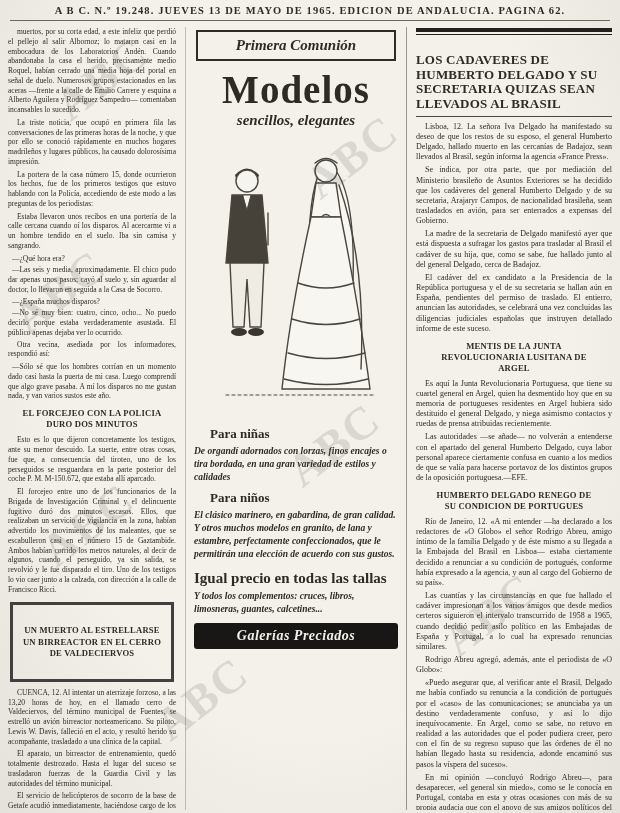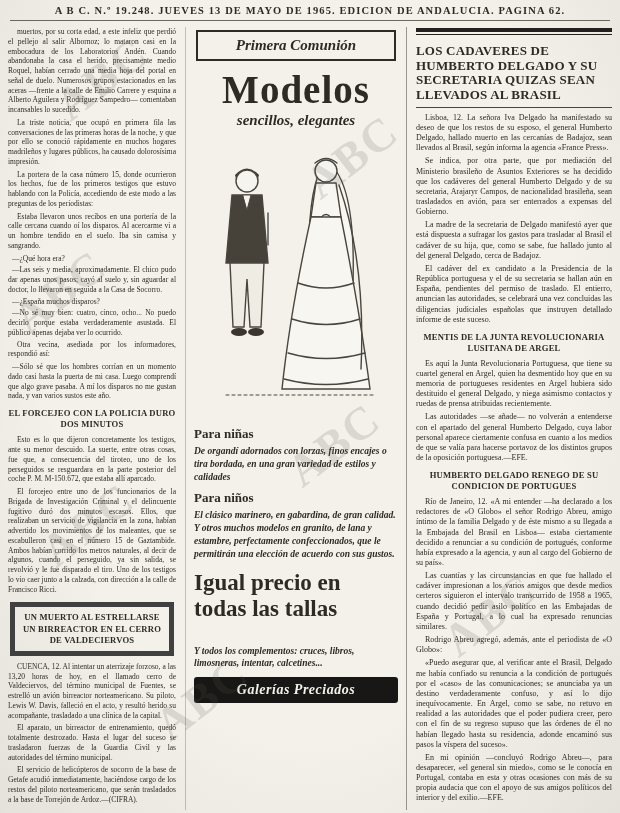--- a/index.html
+++ b/index.html
@@ -13,35 +13,35 @@
       font-size:10.5px;letter-spacing:1.1px;border-bottom:1px solid #6a675f;padding-bottom:4px;z-index:2;}
   .cols{position:absolute;top:27px;left:8px;right:8px;bottom:3px;display:flex;gap:9px;z-index:2;}
   .col{overflow:hidden;}
   .col-left{width:168px;font-size:7.5px;line-height:1.3;text-align:justify;}
   .col-ad{width:204px;padding:0 8px;border-left:1px solid rgba(100,95,85,.35);
       border-right:1px solid rgba(80,76,68,.55);text-align:center;}
   .col-right{flex:1;font-size:8px;line-height:1.27;text-align:justify;}
   .blk{margin:0 0 3px;}
   .blk-p{text-indent:9px;}
   .blk-q{text-indent:4px;margin-bottom:2px;}
-  .blk-h{text-align:center;font-weight:bold;font-size:8.6px;letter-spacing:.2px;margin:7px 0 5px;text-indent:0;}
+  .blk-h{text-align:center;font-weight:bold;font-size:8.6px;letter-spacing:.2px;margin:7px 14px 5px;text-indent:0;}
   .blk-hb{text-align:center;font-weight:bold;font-size:8.6px;letter-spacing:.2px;margin:8px 2px 6px;
-      border:5px solid #404040;padding:5px 6px;text-indent:0;}
+      border:3px solid #404040;padding:20px 6px;text-indent:0;}
   .rule-thick{height:4px;background:#23211d;margin:1px 0 2px;}
   .rule-thin{height:1px;background:#23211d;margin:0 0 4px;}
   .rule-mid{height:1px;background:#4a463f;margin:2px 0 5px;}
-  .headline{font-size:13px;font-weight:bold;line-height:1.13;margin:9px 0 4px;text-align:left;letter-spacing:.2px;}
+  .headline{font-size:13px;font-weight:bold;line-height:1.13;margin:18px 0 4px;text-align:left;letter-spacing:.2px;}
   .ad-kicker{border:2px solid #2e2b26;padding:5px 8px;font-style:italic;font-weight:bold;
       font-size:15px;margin:3px 2px 9px;}
   .ad-title{font-size:39px;font-weight:bold;letter-spacing:1px;line-height:1;margin:2px 0 3px;}
   .ad-subtitle{font-size:15px;font-weight:bold;font-style:italic;margin:0 0 4px;}
   .ad-illu{display:block;margin:0 auto;}
-  .ad-h{font-size:13px;font-weight:bold;text-align:left;margin:7px 0 3px;}
+  .ad-h{font-size:13px;font-weight:bold;text-align:left;margin:7px 16px 3px;}
   .ad-copy{font-size:9.5px;font-style:italic;font-weight:bold;text-align:left;line-height:1.35;}
-  .ad-price{font-size:23px;font-weight:bold;text-align:left;line-height:1.15;margin:9px 0 22px;}
+  .ad-price{font-size:15px;font-weight:bold;text-align:left;line-height:1.15;margin:9px 0 3px;}
   .ad-extras{font-size:9.5px;font-style:italic;font-weight:bold;text-align:left;line-height:1.35;}
   .ad-store{background:#191715;color:#f3f1ea;font-style:italic;font-weight:bold;font-size:14px;
       padding:5px 4px;margin-top:7px;border-radius:3px;letter-spacing:.5px;}
 </style>
 </head>
 <body>
 
 <div class="page">
 
   <span class="wm" style="left:50px;top:52px;">ABC</span>
@@ -106,21 +106,21 @@
           <path d="M135,52 Q162,130 157,236"></path>
           <line x1="22" y1="262" x2="170" y2="262" stroke-dasharray="3,3" stroke-width="1"></line>
         </g>
       </svg>
 
       <div class="ad-h">Para niñas</div>
       <div class="ad-copy">De organdí adornados con lorzas, finos encajes o tira bordada, en una gran variedad de estilos y calidades</div>
       <div class="ad-h">Para niños</div>
       <div class="ad-copy">El clásico marinero, en gabardina, de gran calidad. Y otros muchos modelos en granito, de lana y estambre, perfectamente confeccionados, que le permitirán una elección de acuerdo con sus gustos.</div>
       <div class="ad-price">Igual precio en todas las tallas</div>
-      <div class="ad-extras">Y todos los complementos: cruces, libros, limosneras, intentar, calcetines...</div>
+      <div class="ad-extras">Y todos los complementos: cruces, libros, limosneras, guantes, calcetines...</div>
       <div class="ad-store">Galerías Preciados</div>
     </div>
 
     <div class="col col-right">
       <div class="rule-thick"></div>
       <div class="rule-thin"></div>
       <h1 class="headline">LOS CADAVERES DE HUMBERTO DELGADO Y SU SECRETARIA QUIZAS SEAN LLEVADOS AL BRASIL</h1>
       <div class="rule-mid"></div>
       <div>
           <div class="blk blk-p">Lisboa, 12. La señora Iva Delgado ha manifestado su deseo de que los restos de su esposo, el general Humberto Delgado, hallado muerto en las cercanías de Badajoz, sean llevados al Brasil, según informa la agencia «France Press».</div>

